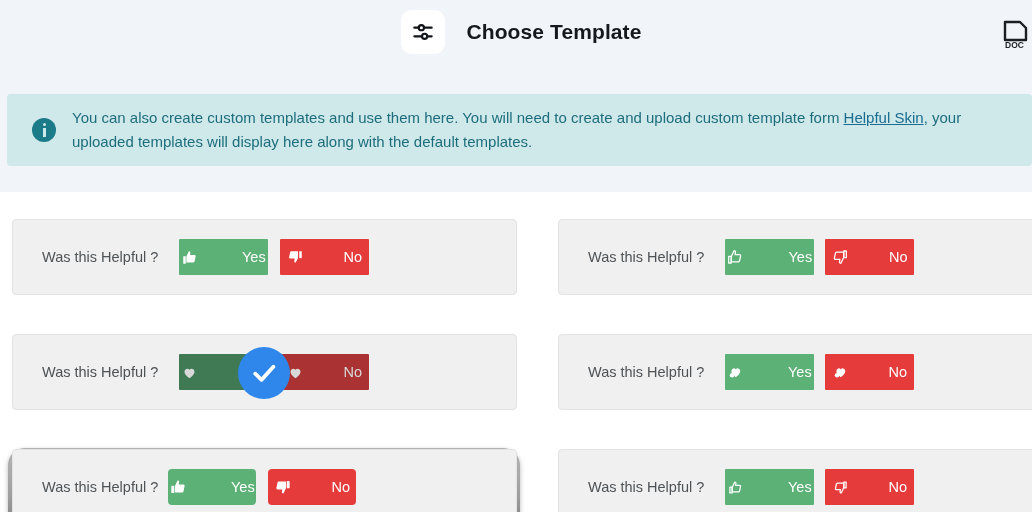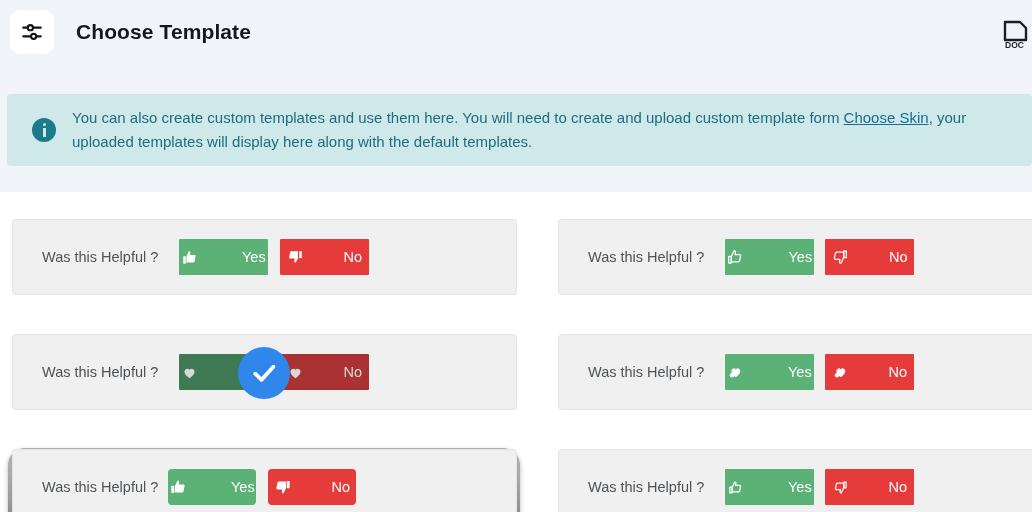--- a/index.html
+++ b/index.html
@@ -13,21 +13,21 @@
 
   
   .top-zone {
     position: absolute; left:0; top:0; width:1032px; height:192px;
     background:#f1f4f8;
   }
 
   
   .header {
     position:absolute; left:0; top:0; width:1032px; height:64px;
-    display:flex; align-items:center;
+    display:flex; align-items:center;justify-content:center;
   }
   .hdr-icon-box {
     width:44px; height:44px; margin-left:10px;
     background:#ffffff; border-radius:11px;
     display:flex; align-items:center; justify-content:center;
     flex:0 0 auto;
   }
   .hdr-title {
     margin-left:22px;
     font-size:21px; font-weight:bold; color:#15181c;
@@ -145,21 +145,21 @@
       <svg width="30" height="32" viewBox="0 0 30 32" fill="none">
         <path d="M4 4 H19 L25 10 V22 H4 Z" stroke="#1b1f24" stroke-width="2.4" fill="none" stroke-linejoin="round"></path>
         <text x="4" y="30" font-family="Liberation Sans, sans-serif" font-size="8.5" font-weight="bold" fill="#1b1f24">DOC</text>
       </svg>
     </div>
   </div>
 
   <div class="banner">
     <div class="banner-icon"></div>
     <div class="banner-text">
-      <span>You can also create custom templates and use them here. You will need to create and upload custom template form </span><a class="banner-link">Choose Skin</a><span>, your uploaded templates will display here along with the default templates.</span>
+      <span>You can also create custom templates and use them here. You will need to create and upload custom template form </span><a class="banner-link">Helpful Skin</a><span>, your uploaded templates will display here along with the default templates.</span>
     </div>
   </div>
 
   <div class="grid">
 
     <div class="row">
 
       <div class="card col-left style-sq">
         <span class="card-label">Was this Helpful ?</span>
         <div class="btns">

